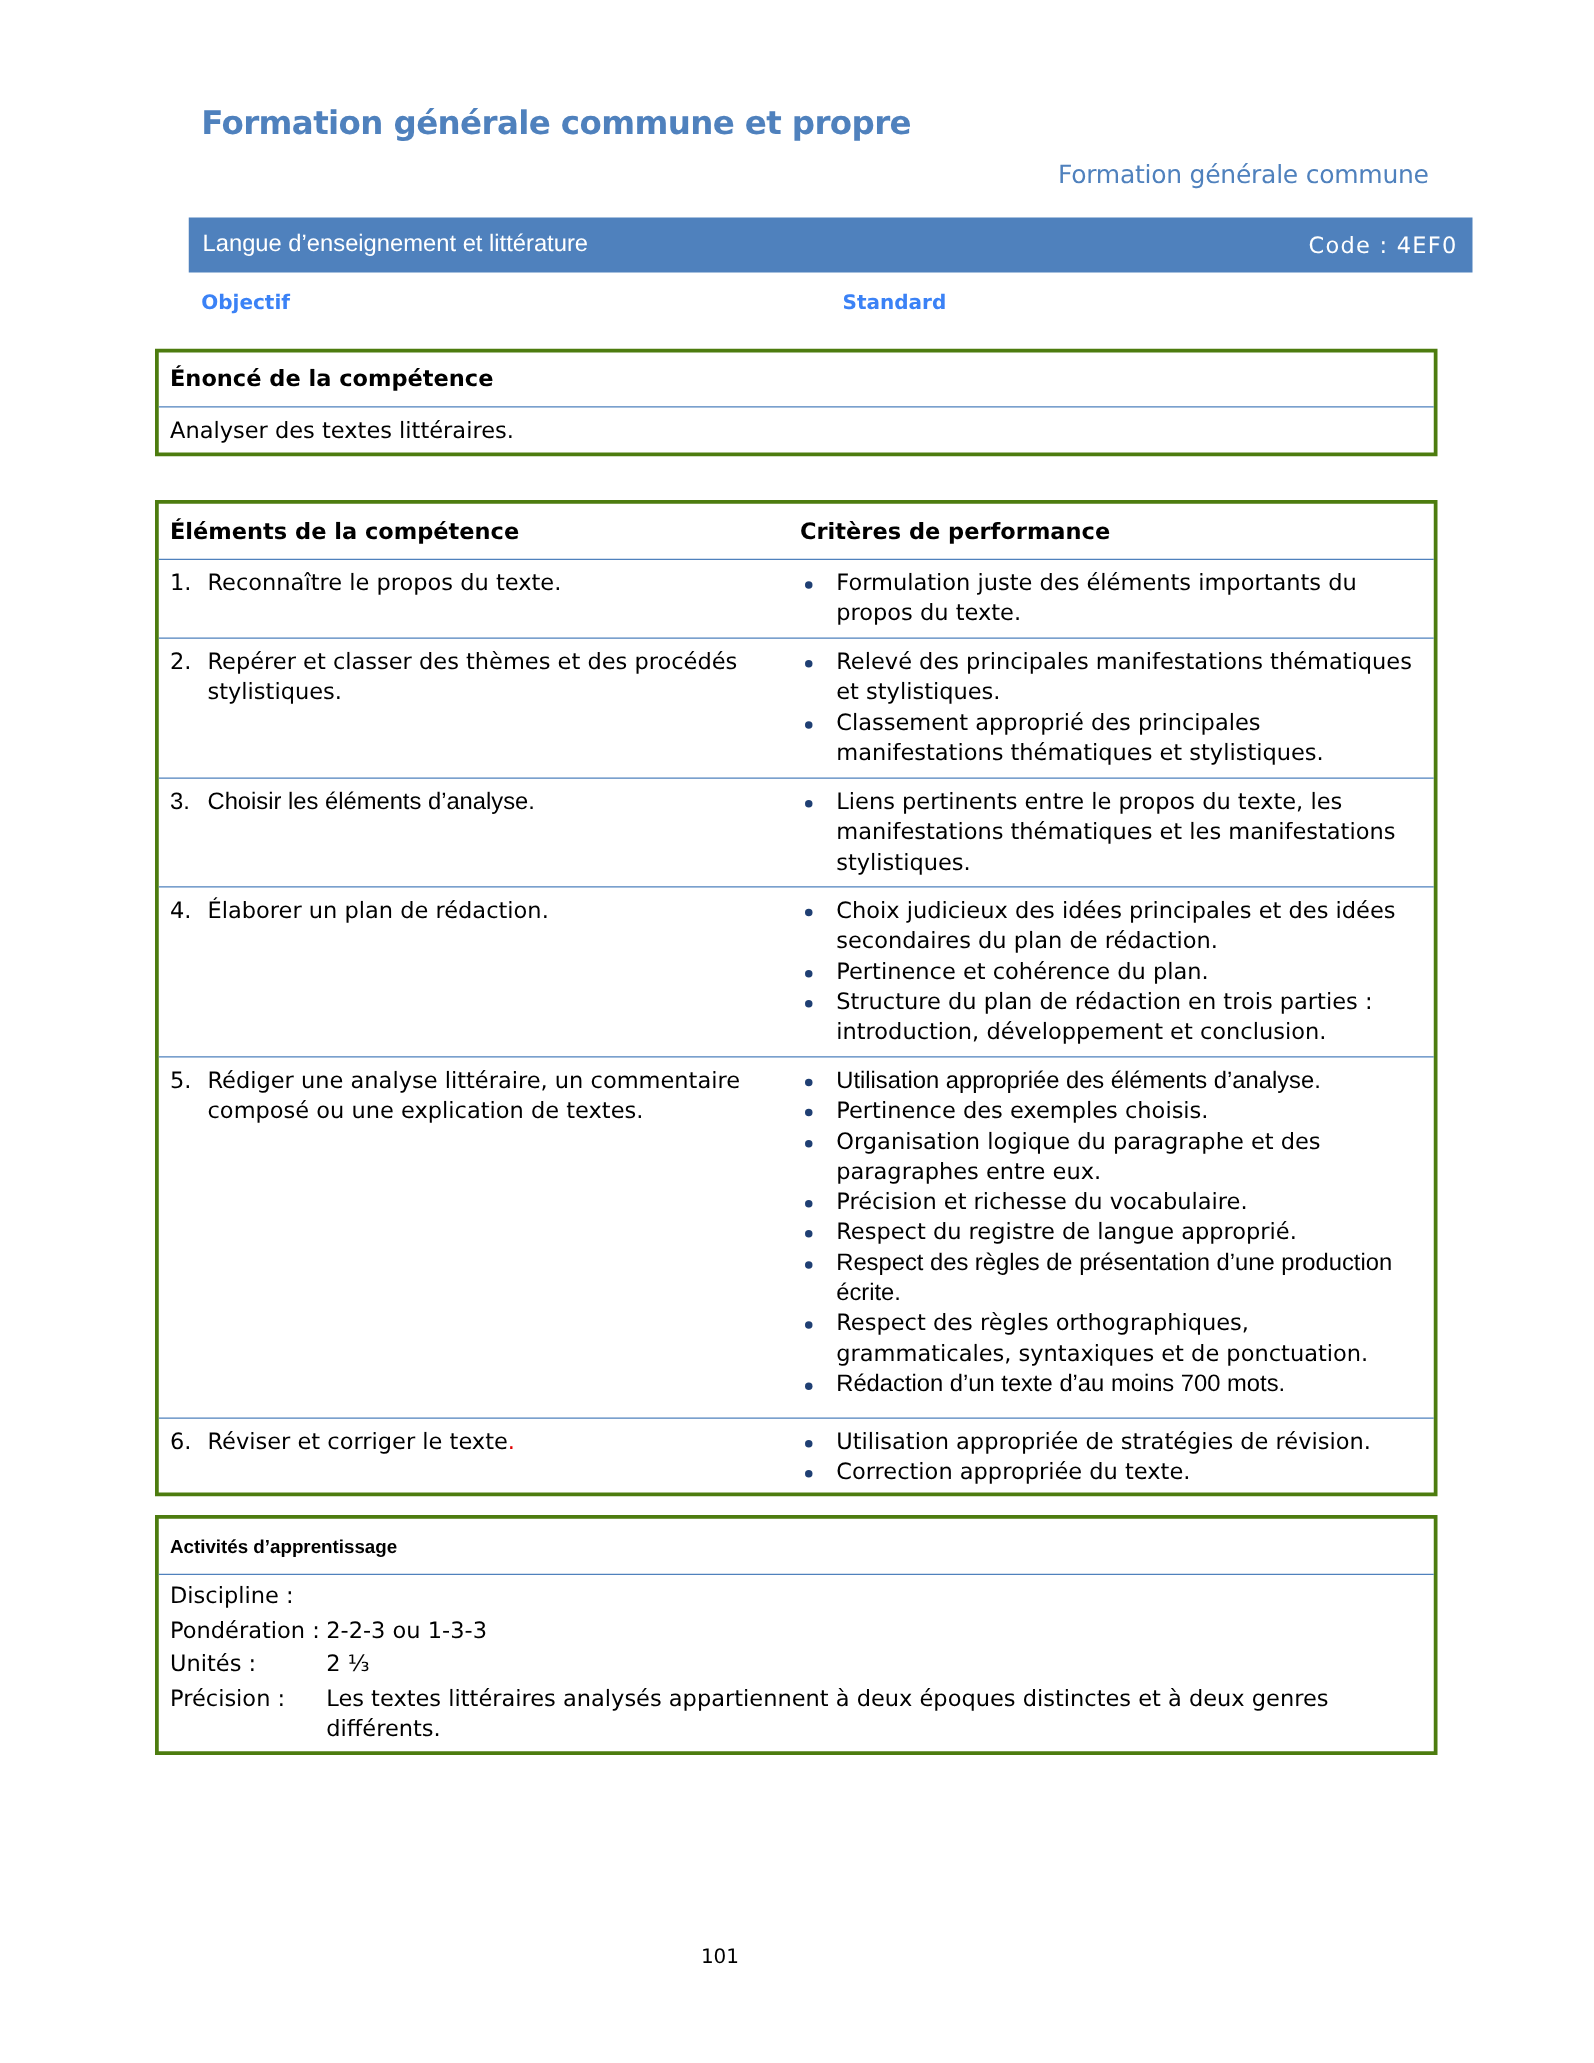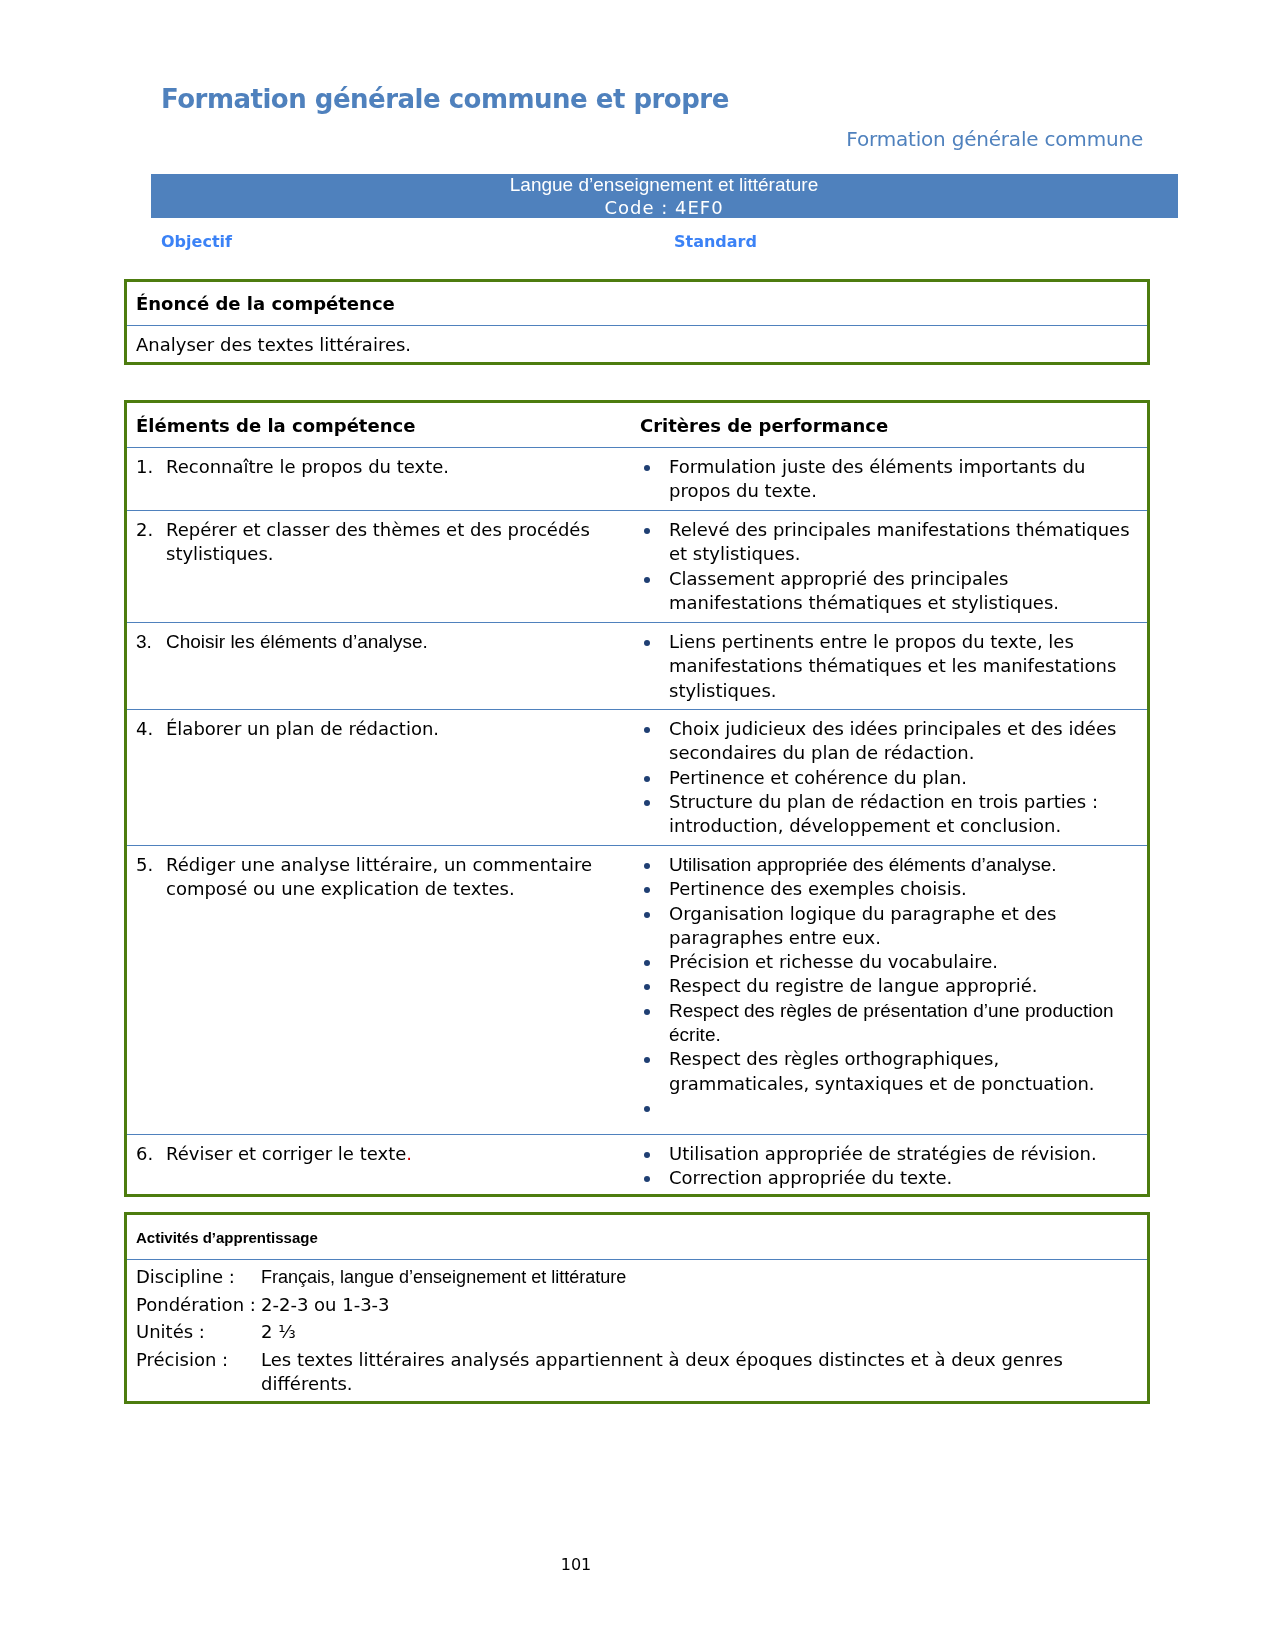--- a/index.html
+++ b/index.html
@@ -5,21 +5,21 @@
   html, body { margin: 0; padding: 0; background: #ffffff; }
   body { width: 1275px; height: 1650px; position: relative; overflow: hidden;
          font-family: "DejaVu Sans", sans-serif; color: #000; }
   .abs { position: absolute; margin-left: 28px; }
   .title { left: 133px; top: 84px; font-size: 26px; font-weight: bold; color: #4f81bd;
            letter-spacing: -0.5px; white-space: nowrap; }
   .subtitle { right: 132px; top: 127px; font-size: 20px; color: #4f81bd; white-space: nowrap;
               letter-spacing: -0.2px; }
   .bar { left: 123px; top: 174px; width: 1027px; height: 44px; background: #4f81bd; color: #fff;
          display: flex; align-items: center; justify-content: space-between;
-         padding: 0 12px 0 11px; box-sizing: border-box; font-size: 18px; flex-direction: column; }
+         padding: 0 12px 0 11px; box-sizing: border-box; font-size: 18px; }
   .bar .left { font-family: "Liberation Sans", sans-serif; font-size: 19px; }
   .bar .right { letter-spacing: 1px; font-size: 18px; }
   .sect { top: 232px; font-size: 16px; font-weight: bold; color: #3b82f6; white-space: nowrap; }
   .box { position: absolute; left: 124px; width: 1026px; border: 3px solid #4d7c0f;
          box-sizing: border-box; background: #fff; }
   .box .hdr { font-weight: bold; font-size: 18px; padding: 0 0 0 9px; display: flex; align-items: center;
               border-bottom: 1px solid #4f81bd; box-sizing: border-box; }
   .box .body { font-size: 18px; padding: 0 9px; box-sizing: border-box; }
   .enonce { top: 279px; height: 86px; }
   .enonce .hdr { height: 44px; }
@@ -185,20 +185,21 @@
       <li class="arial">
             <span class="bullet"></span>
             <span>Respect des règles de présentation d’une production écrite.</span>
           </li>
       <li>
             <span class="bullet"></span>
             <span>Respect des règles orthographiques, grammaticales, syntaxiques et de ponctuation.</span>
           </li>
       <li class="arial">
             <span class="bullet"></span>
+            <span>Rédaction d’un texte d’au moins 700 mots.</span>
           </li>
     </ul>
       </div>
   </div>
 
   <div class="row" style="height:62px;">
     <div class="col1">
         <div class="item">
           <span class="num">6.</span>
           <span><span>Réviser et corriger le texte</span><span class="red">.</span></span>
@@ -217,21 +218,20 @@
     </ul>
       </div>
   </div>
 </div>
 
 <div class="box act">
   <div class="hdr">Activités d’apprentissage</div>
   <div class="body">
     <div class="kv arial">
       <span class="k" style="font-family:'DejaVu Sans',sans-serif;font-size:18px;">Discipline :</span>
-      <span class="v">Français, langue d’enseignement et littérature</span>
     </div>
     <div class="kv">
       <span class="k">Pondération :</span>
       <span class="v">2-2-3 ou 1-3-3</span>
     </div>
     <div class="kv">
       <span class="k">Unités :</span>
       <span class="v">2 ⅓</span>
     </div>
     <div class="kv">

